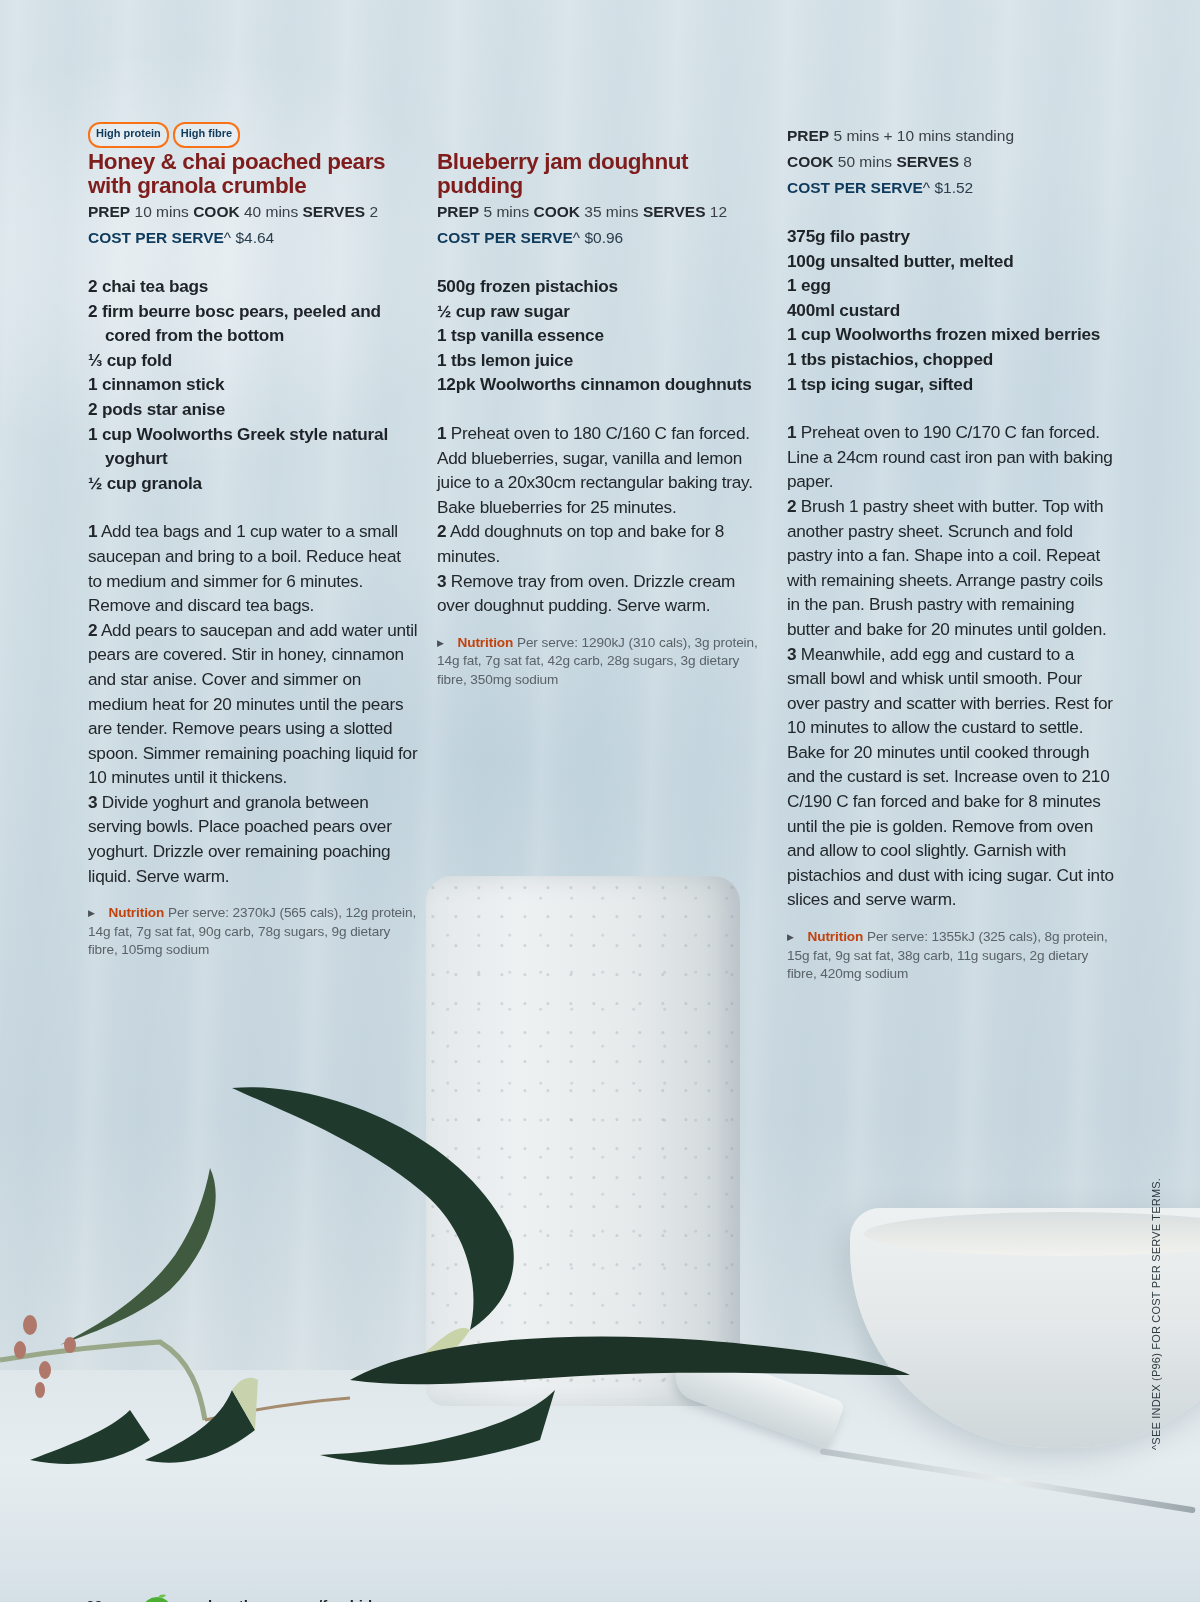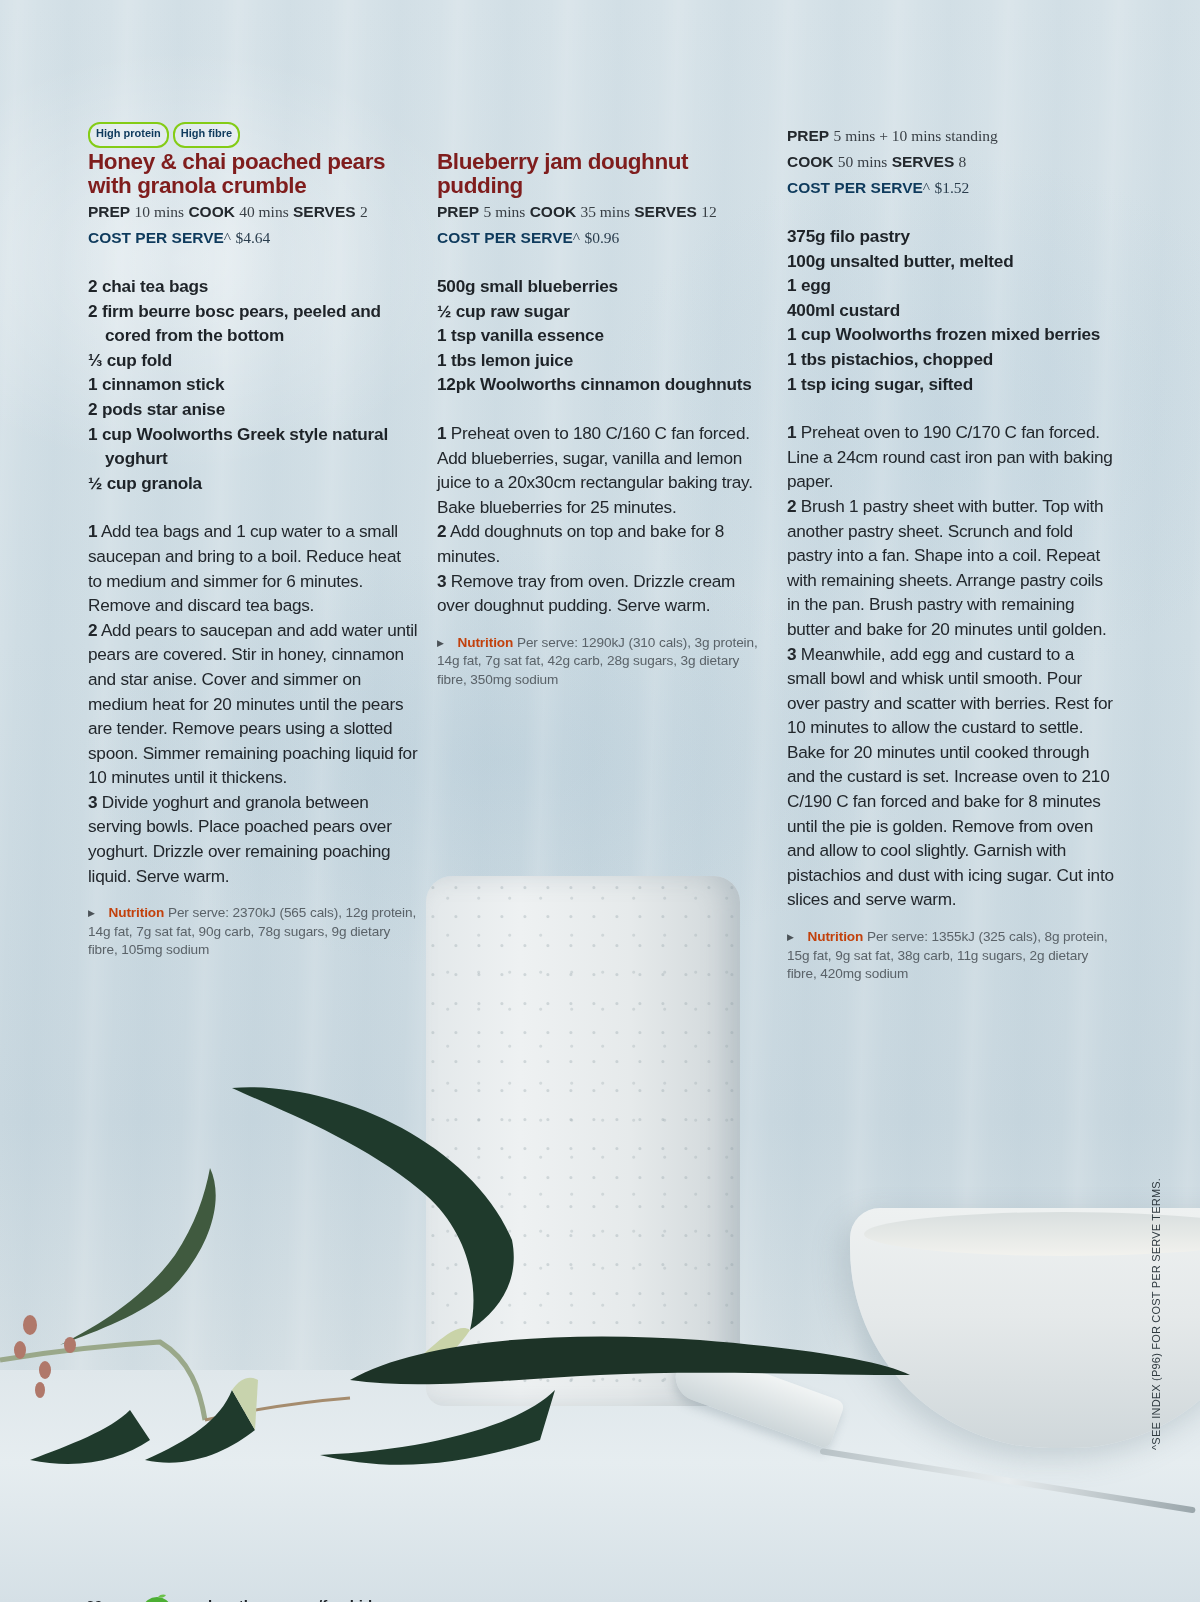--- a/index.html
+++ b/index.html
@@ -58,35 +58,35 @@
   .leaves { position: absolute; left: 0; top: 1030px; width: 920px; height: 460px; }
 
   
   .col { position: absolute; top: 122px; width: 330px; }
   .col-1 { left: 88px; }
   .col-2 { left: 437px; }
   .col-3 { left: 787px; }
 
   .badges { display: flex; gap: 4px; height: 26px; margin-bottom: 2px; }
   .badge {
-    border: 2px solid #84cc16; border-radius: 12px; padding: 1px 6px;
+    border: 2px solid #f97316; border-radius: 12px; padding: 1px 6px;
     font-family: "Liberation Sans", sans-serif; font-weight: bold;
     font-size: 11px; color: #0e3a5c; line-height: 17px; background: rgba(255,255,255,0.25);
   }
   .title {
     font-family: "Liberation Sans", sans-serif; font-weight: bold;
     font-size: 22.5px; line-height: 24px; letter-spacing: -0.4px; margin: 0;
     color: #7f1d1d;
   }
   .meta {
     font-family: "Liberation Sans", sans-serif; font-size: 15.5px; line-height: 24px;
     color: #23282d; margin-top: 2px;
   }
   .meta b { font-weight: bold; }
-  .meta .v { font-weight: normal; color: #3a4046; font-family: Liberation Serif, serif; }
+  .meta .v { font-weight: normal; color: #3a4046; }
   .cost { color: #0e3a5c; font-weight: bold; }
   .cost .v { color: #2a3d4d; font-weight: normal; }
 
   .ingredients { list-style: none; padding: 0; margin: 24px 0 0 0; }
   .ingredients li {
     font-family: "Liberation Sans", sans-serif; font-weight: bold; font-size: 17.2px;
     line-height: 24.6px; padding-left: 17px; text-indent: -17px; color: #1e2328;
     letter-spacing: -0.2px;
   }
   .method { margin-top: 24px; }
@@ -203,21 +203,21 @@
     <b>COOK</b>
     <span class="v">35 mins</span>
     <b>SERVES</b>
     <span class="v">12</span>
   </div>
   <div class="meta cost">
     <span>COST PER SERVE</span><span class="v">^</span>
     <span class="v">$0.96</span>
   </div>
   <ul class="ingredients">
-    <li>500g small blueberries</li>
+    <li>500g frozen pistachios</li>
     <li>½ cup raw sugar</li>
     <li>1 tsp vanilla essence</li>
     <li>1 tbs lemon juice</li>
     <li>12pk Woolworths cinnamon doughnuts</li>
   </ul>
   <div class="method">
     <p><b>1</b> <span>Preheat oven to 180 C/160 C fan forced. Add blueberries, sugar, vanilla and lemon juice to a 20x30cm rectangular baking tray. Bake blueberries for 25 minutes.</span></p>
     <p><b>2</b> <span>Add doughnuts on top and bake for 8 minutes.</span></p>
     <p><b>3</b> <span>Remove tray from oven. Drizzle cream over doughnut pudding. Serve warm.</span></p>
   </div>

